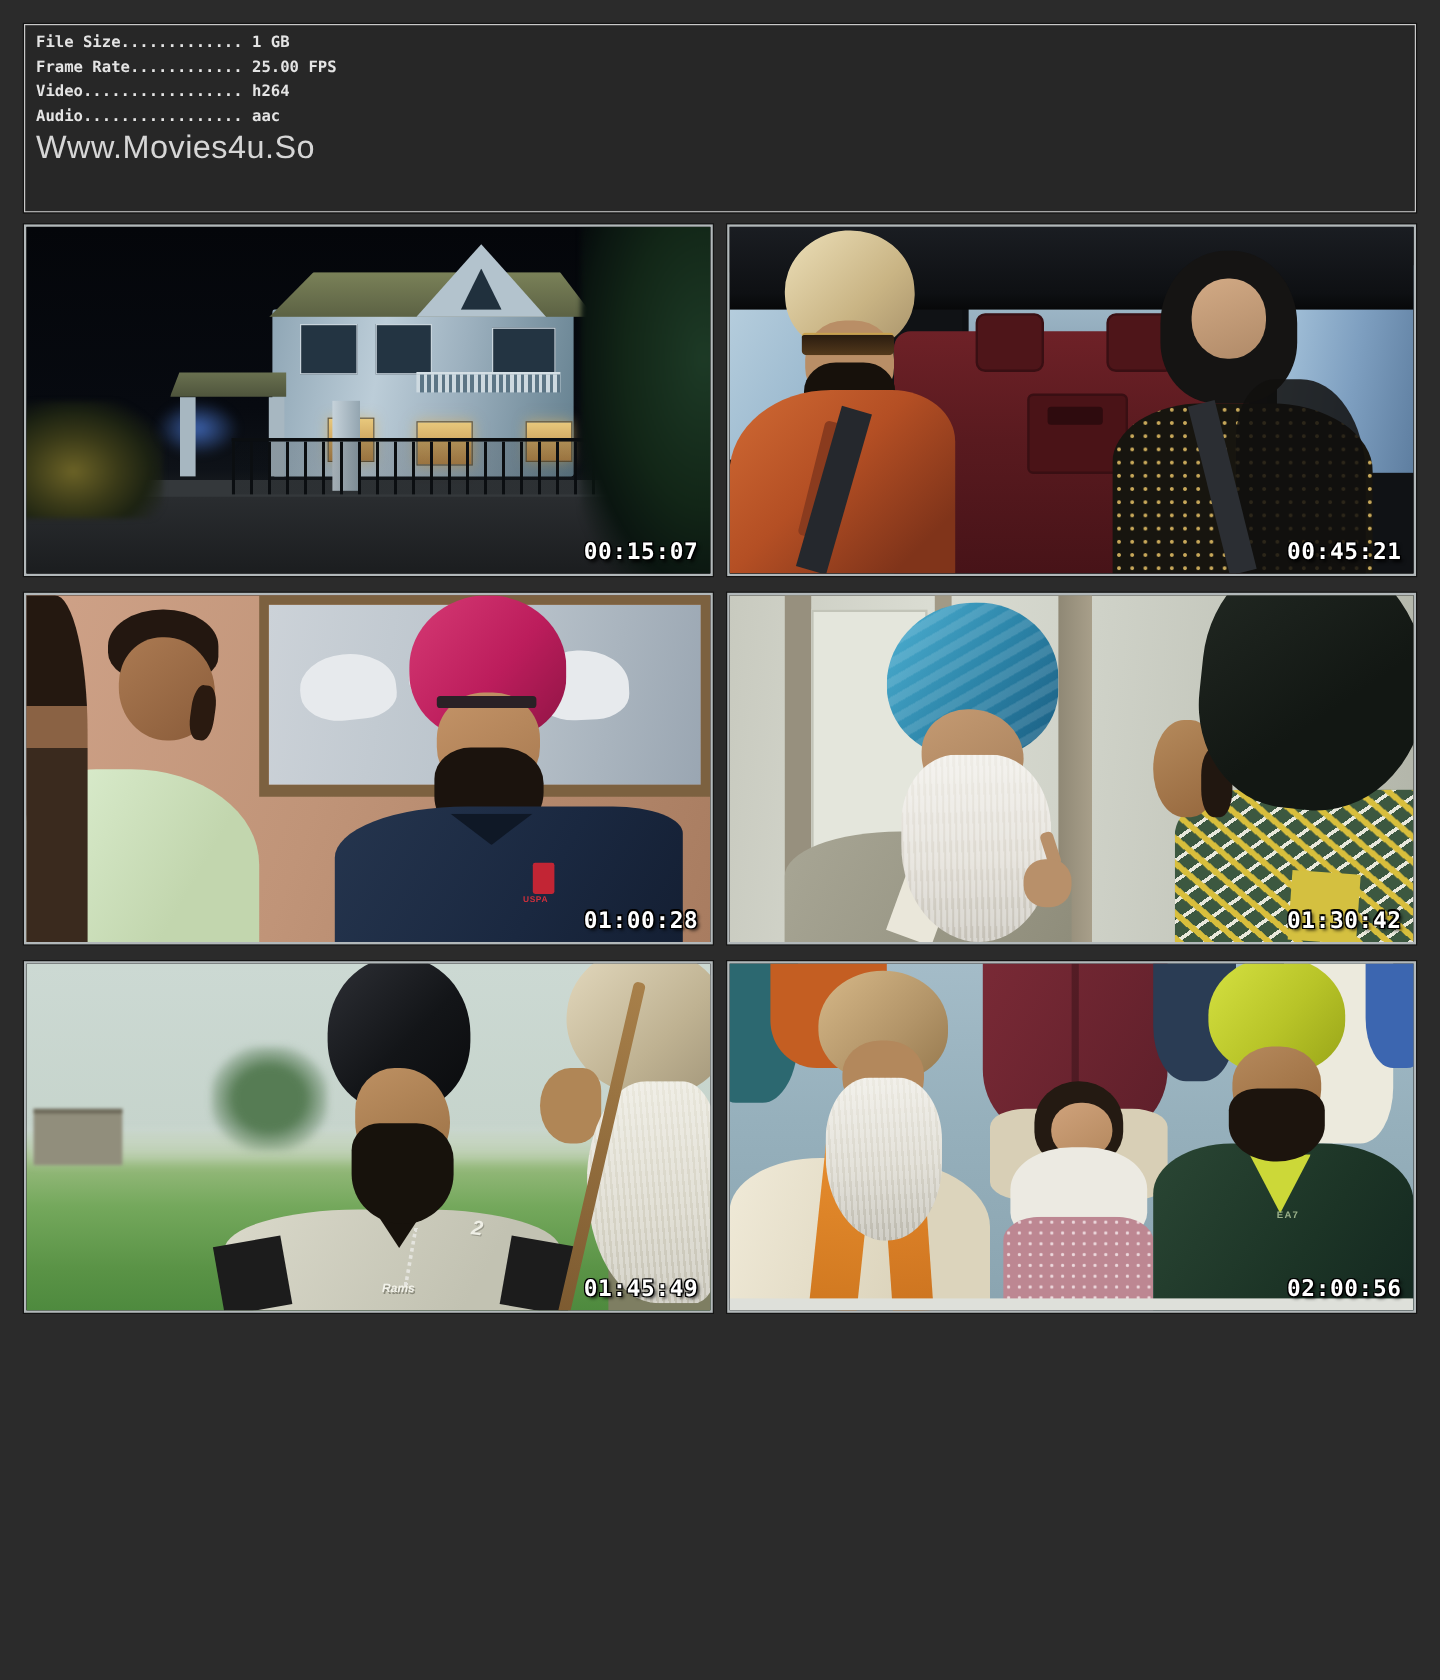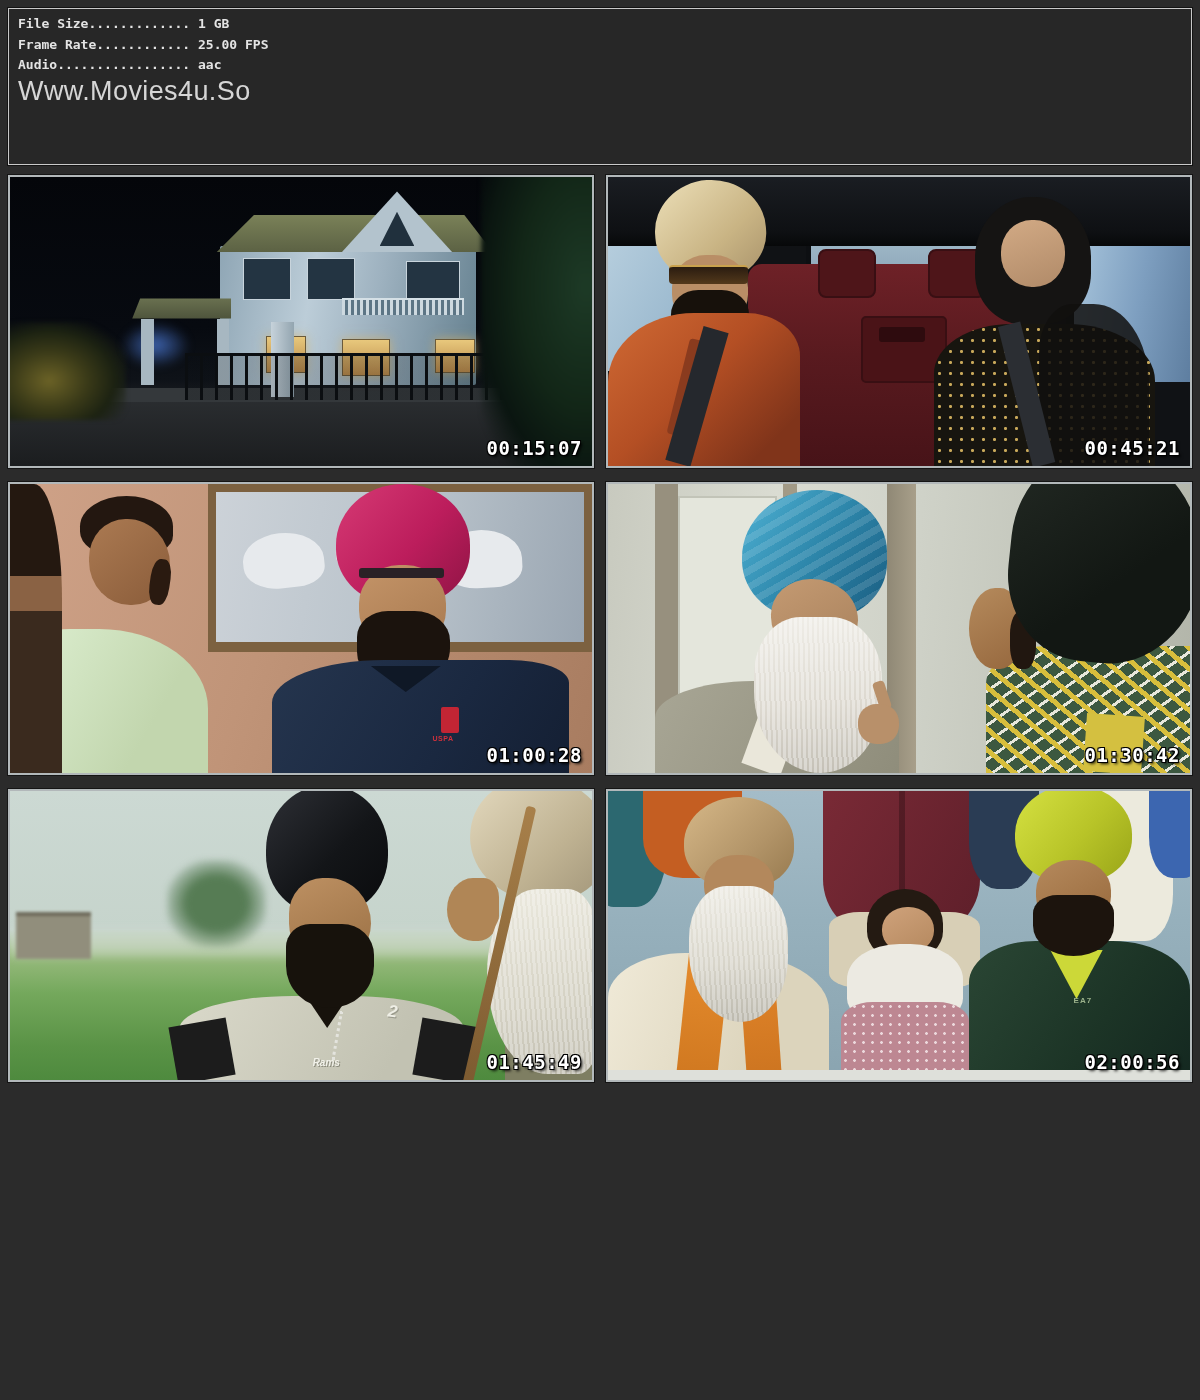--- a/index.html
+++ b/index.html
@@ -1,16 +1,16 @@
 <!DOCTYPE html>
 <html><head>
 <meta charset="utf-8">
 <style>
   html,body{margin:0;padding:0;background:#2b2b2b;}
-  .page{width:1200px;height:1400px;box-sizing:border-box;padding:8px;background:#2b2b2b;font-family:"DejaVu Sans Mono",monospace;overflow:hidden;}
+  .page{width:1200px;height:1400px;box-sizing:border-box;padding:20px;background:#2b2b2b;font-family:"DejaVu Sans Mono",monospace;overflow:hidden;}
 
   
   .info-panel{box-sizing:border-box;height:157px;background:#272727;border:1px solid #c9c9c9;outline:1px solid rgba(0,0,0,.55);padding:5px 10px 0 9px;}
   .info-line{font:bold 13px "DejaVu Sans Mono",monospace;color:#e4e4e4;line-height:20.5px;white-space:pre;}
   .watermark{font:400 27px "Liberation Sans",sans-serif;color:#d6d6d6;line-height:30px;letter-spacing:.4px;}
 
   
   .grid{display:grid;grid-template-columns:1fr 1fr;column-gap:12px;row-gap:14px;margin-top:10px;}
   .thumb{position:relative;margin:0;height:293px;box-sizing:border-box;border:2px solid #b2b8ba;background:#000;overflow:hidden;box-shadow:0 0 0 1px rgba(0,0,0,.5);}
   .scene{position:absolute;inset:0;overflow:hidden;}
@@ -193,20 +193,21 @@
   .s8-rail{left:0;bottom:0;width:100%;height:3.5%;background:#dee0da;}
 </style>
 </head>
 <body>
 
 <div class="page">
 
   <section class="info-panel">
     <div class="info-line"><span>File Size</span><span>............. </span><span>1 GB</span></div>
     <div class="info-line"><span>Frame Rate</span><span>............ </span><span>25.00 FPS</span></div>
+    <div class="info-line"><span>Video</span><span>................. </span><span>h264</span></div>
     <div class="info-line"><span>Audio</span><span>................. </span><span>aac</span></div>
     <div class="watermark">Www.Movies4u.So</div>
   </section>
 
   <section class="grid">
 
     <figure class="thumb">
       <div class="scene s1">
         <div class="abs s1-road"></div>
         <div class="abs s1-curb"></div>

